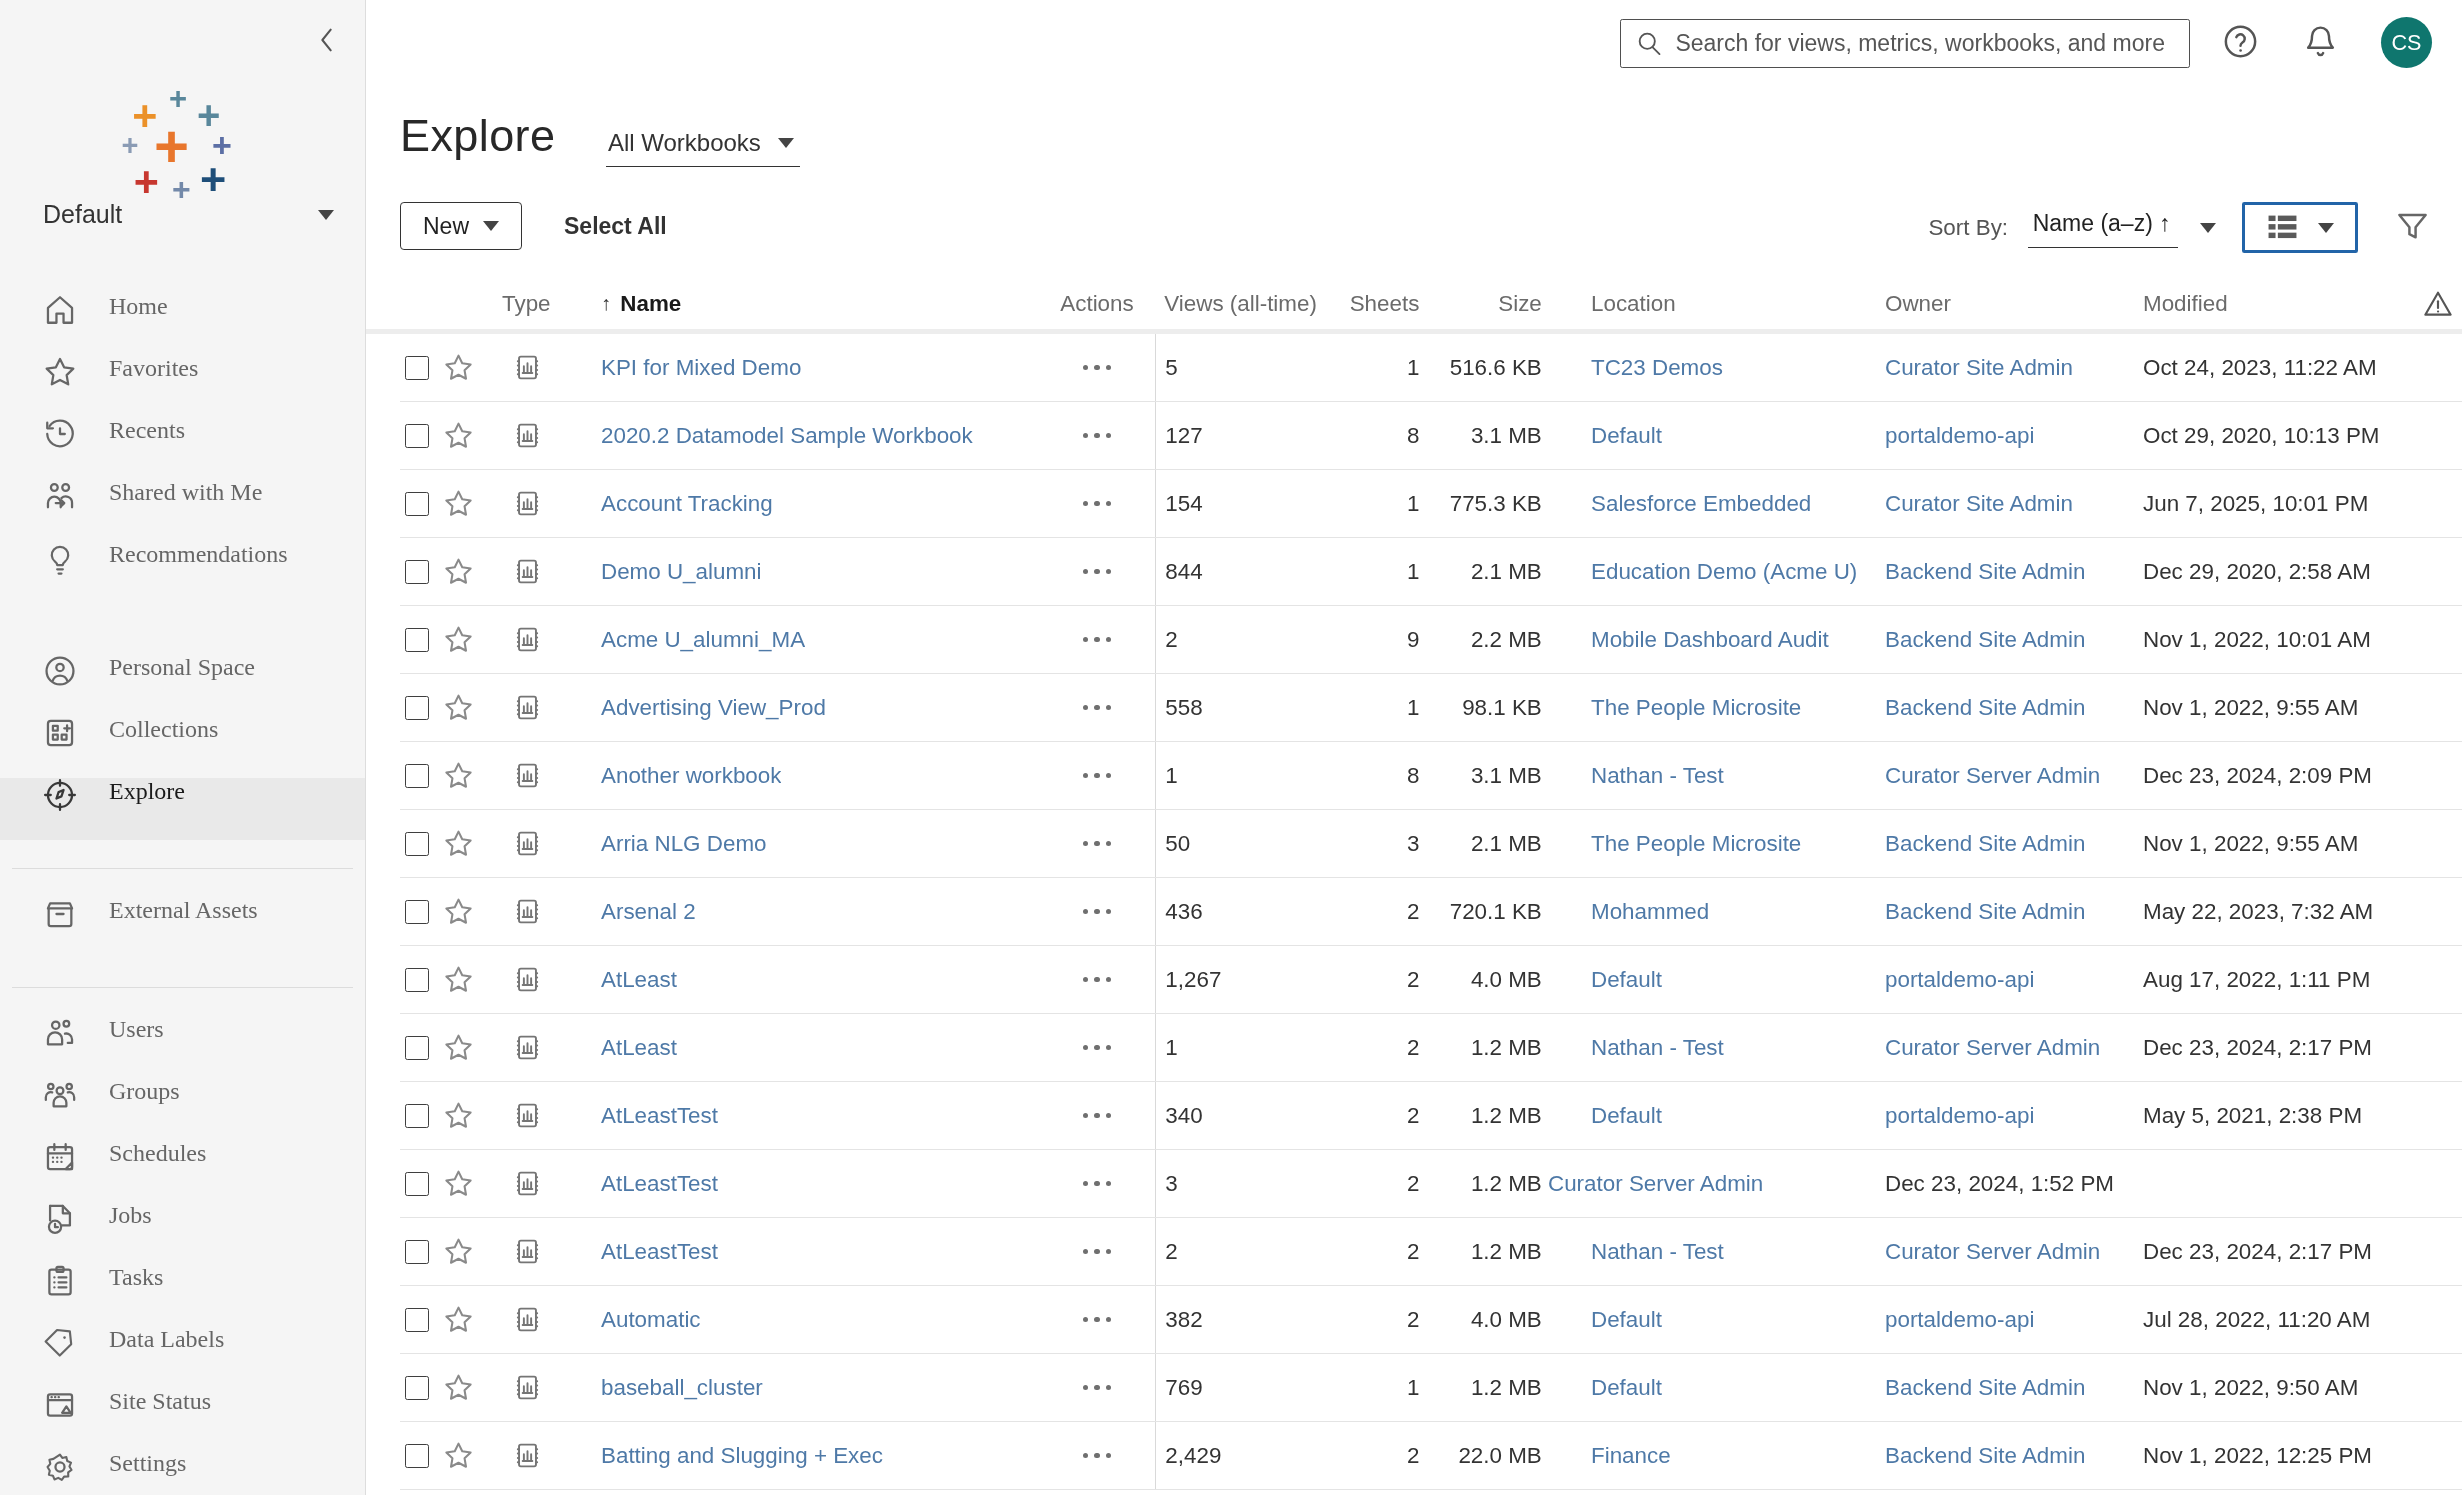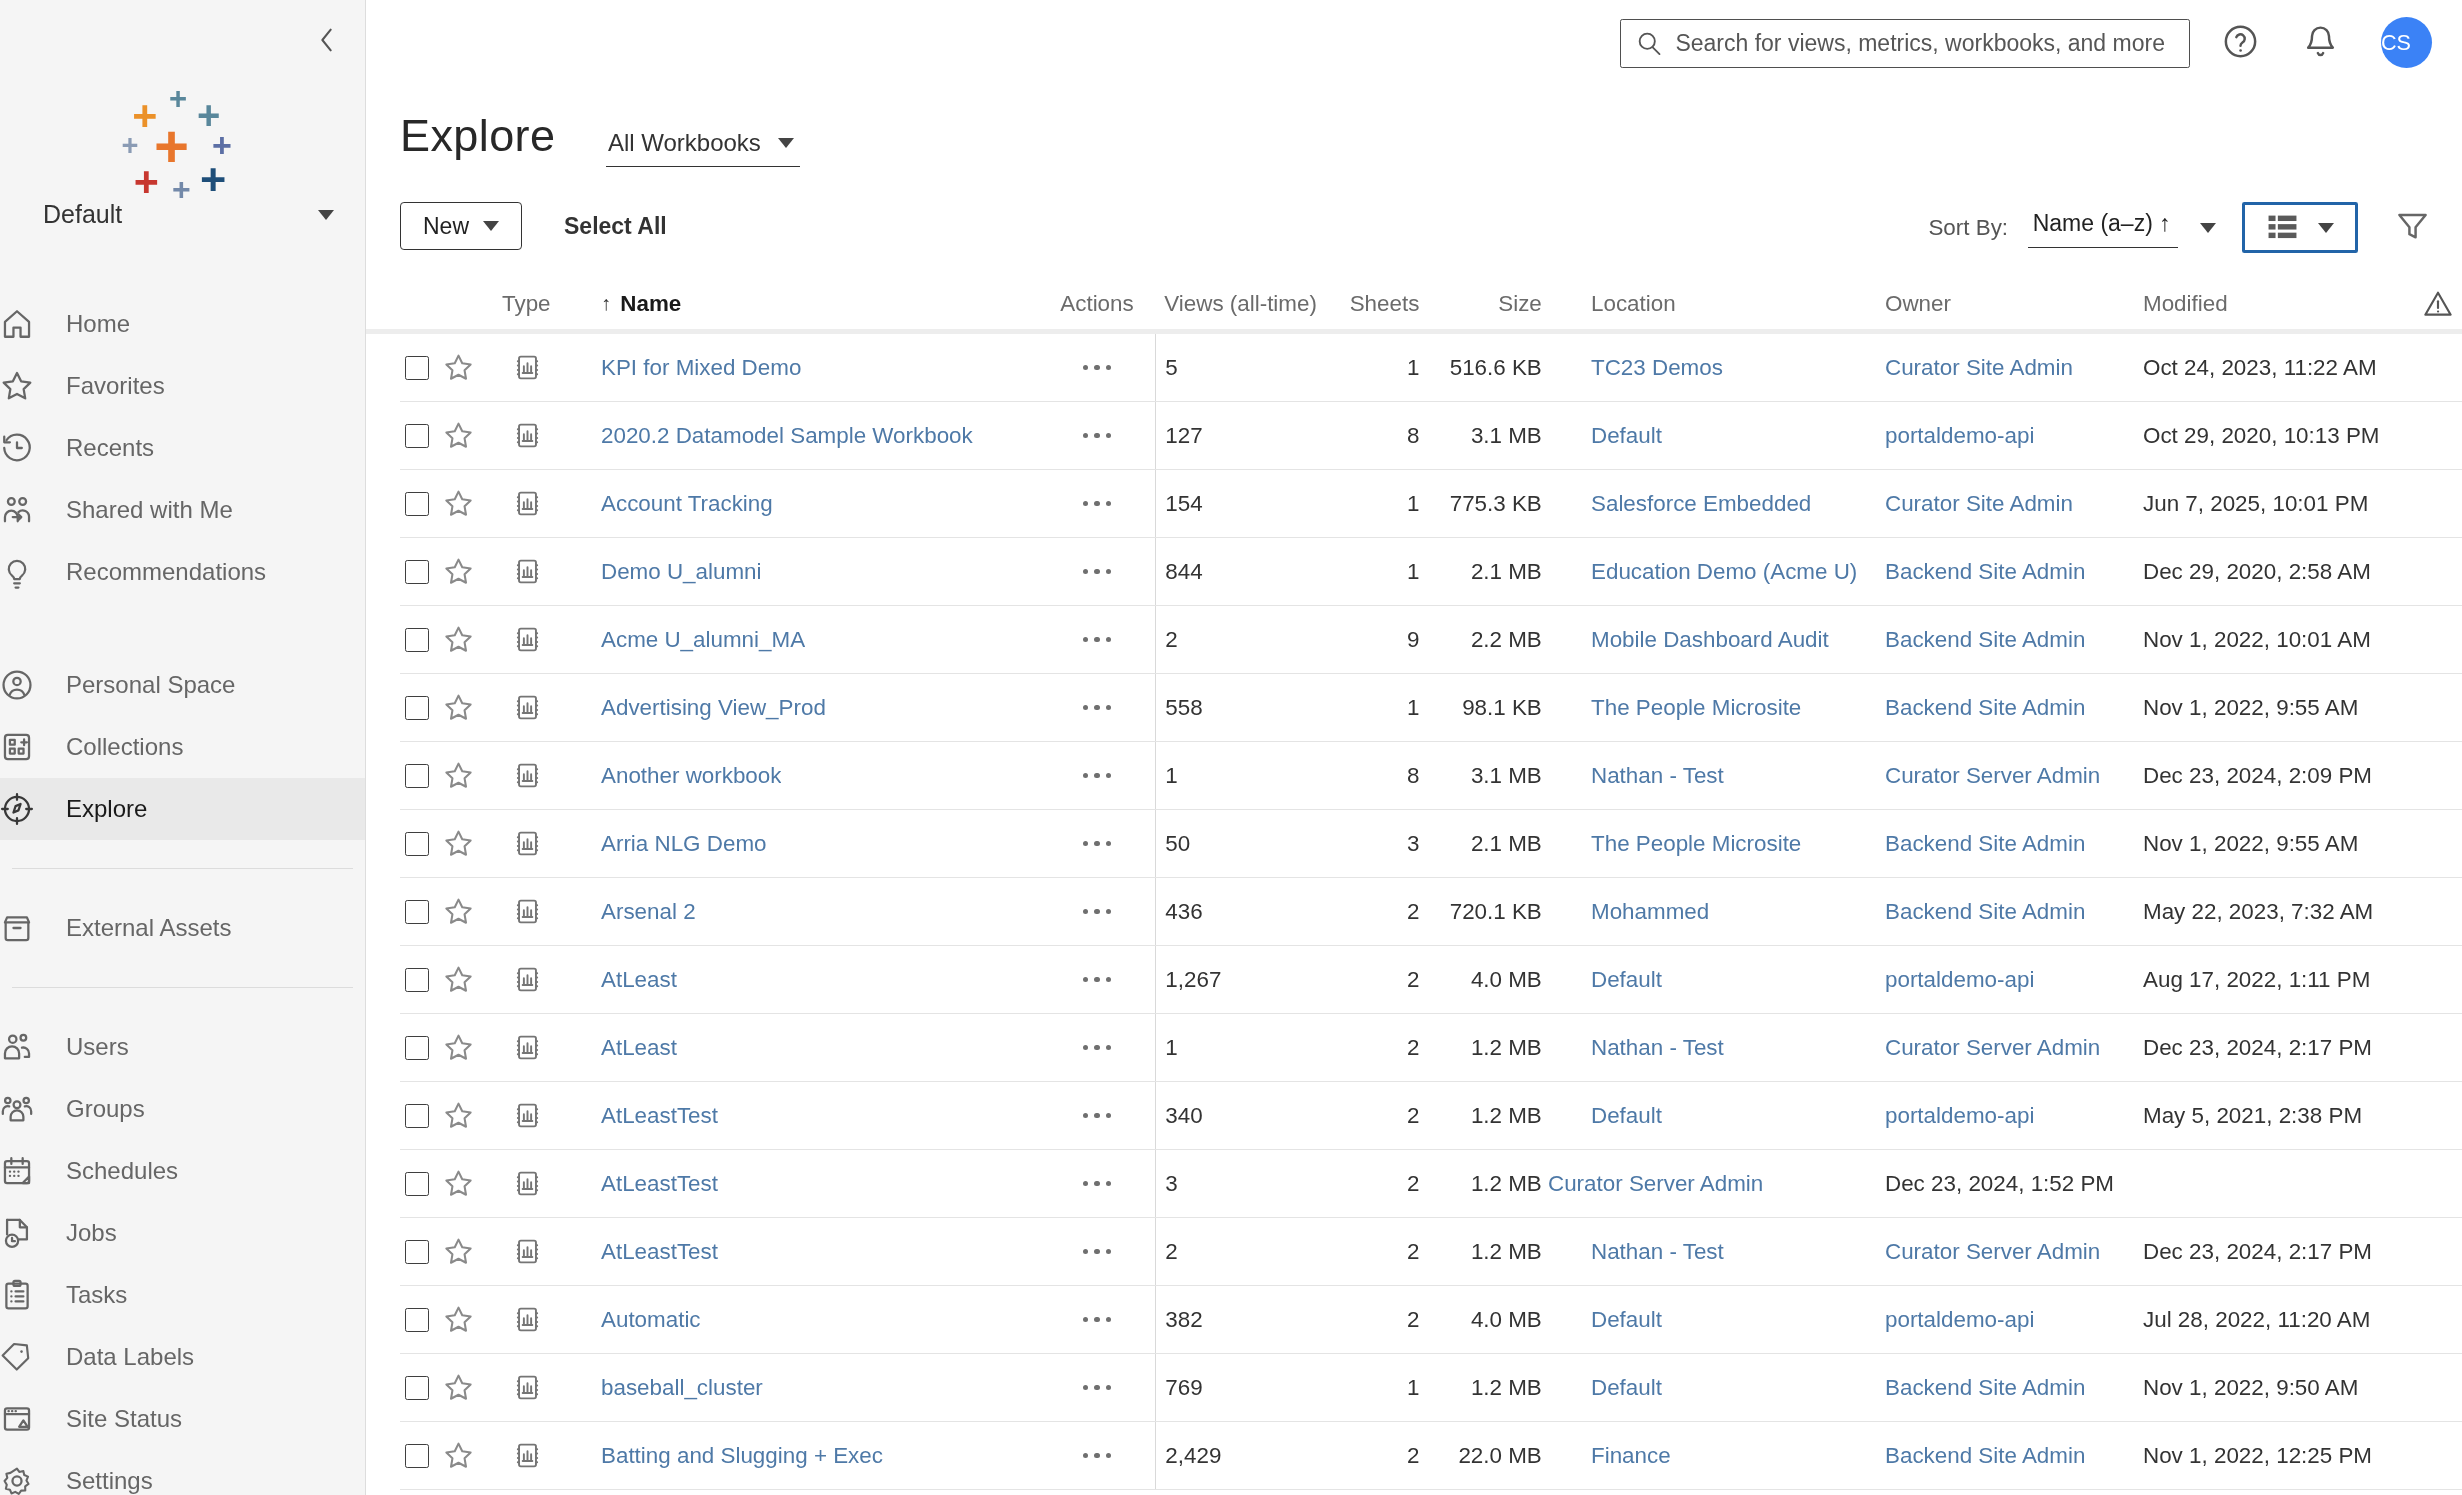--- a/index.html
+++ b/index.html
@@ -9,41 +9,41 @@
   
   .sidebar { position:absolute; left:0; top:0; width:366px; height:1496px;
     background:#f5f5f5; border-right:0.8px solid #ddd; }
   .collapse-btn { position:absolute; top:23px; right:21.6px; cursor:pointer; }
   .logo { position:absolute; top:83px; left:126px; width:114px; height:93px; }
   .logo span { position:absolute; font-weight:700; line-height:1; }
   .site-picker { position:absolute; top:195px; left:43px; right:31px; height:39px;
     display:flex; align-items:center; justify-content:space-between; cursor:pointer; }
   .site-picker .site-name { font-size:25px; color:#333; }
   .nav { position:absolute; top:293px; left:0; right:0; }
-  .nav-item { display:flex; align-items:center; height:62px; 
-    cursor:pointer; color:#666; }
+  .nav-item { display:flex; align-items:flex-start; height:62px; padding-left:43px;
+    cursor:pointer; color:#666;font-family:Liberation Serif, serif; }
   .nav-item svg { flex:0 0 34px; width:34px; height:34px; stroke:#666; }
   .nav-item .lbl { margin-left:32px; font-size:24px; white-space:nowrap; }
   .nav-item.active { background:#e9e9e9; color:#1a1a1a; }
   .nav-item.active svg { stroke:#383838; }
   .nav-gap { height:51px; }
   .nav-divider { height:0.8px; background:#dcdcdc; margin:28px 12.4px 28px 12.4px; }
 
   
   .topbar { position:absolute; left:366px; top:0; right:4px; height:85px; }
   .searchbox { position:absolute; left:1254px; top:18.5px; width:570px; height:49px;
     border:1.5px solid #4f4f4f; border-radius:2.3px; background:#fff;
     display:flex; align-items:center; padding:0 14px; }
   .searchbox input { border:none; outline:none; flex:1; margin-left:12.4px;
     font-size:23px; color:#333; font-family:"Liberation Sans",sans-serif; background:transparent; }
   .searchbox input::placeholder { color:#565656; }
   .top-icon { position:absolute; top:23px; cursor:pointer; }
   .avatar { position:absolute; left:2015px; top:17px; width:51px; height:51px;
-    border-radius:50%; background:#3b82f6; color:#fff; display:flex;
-    align-items:center; justify-content:flex-start; font-size:21.6px; cursor:pointer; }
+    border-radius:50%; background:#0f766e; color:#fff; display:flex;
+    align-items:center; justify-content:center; font-size:21.6px; cursor:pointer; }
 
   
   .content { position:absolute; left:366px; top:0; right:0; bottom:0; }
   .page-head { position:absolute; left:34px; top:110px; display:flex; align-items:baseline; }
   .page-title { font-size:45px; font-weight:400; color:#282828; letter-spacing:0.4px; }
   .scope { margin-left:51px; display:flex; align-items:center; gap:17px;
     border-bottom:1.5px solid #333; padding:0 6.2px 9.3px 1.5px; cursor:pointer; }
   .scope .scope-label { font-size:24px; color:#333; }
   .caret { width:0; height:0; border-left:8.5px solid transparent;
     border-right:8.5px solid transparent; border-top:10.8px solid #444; }

